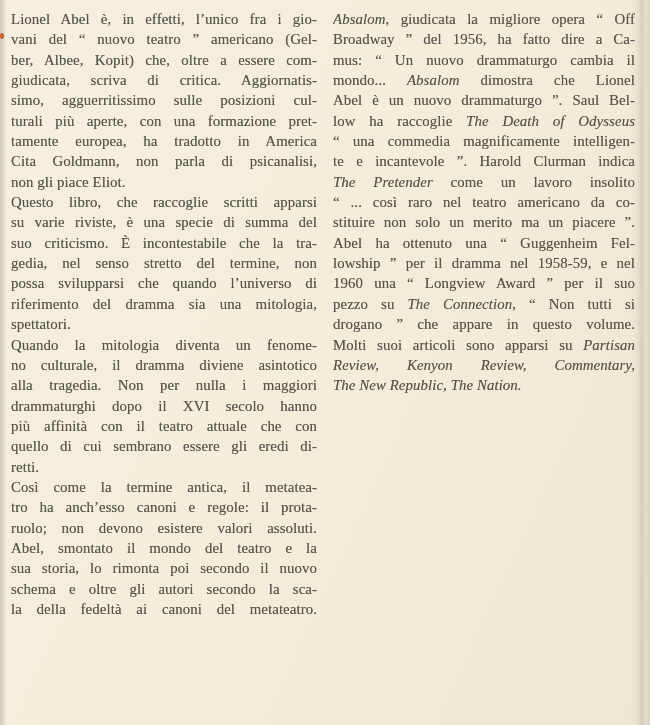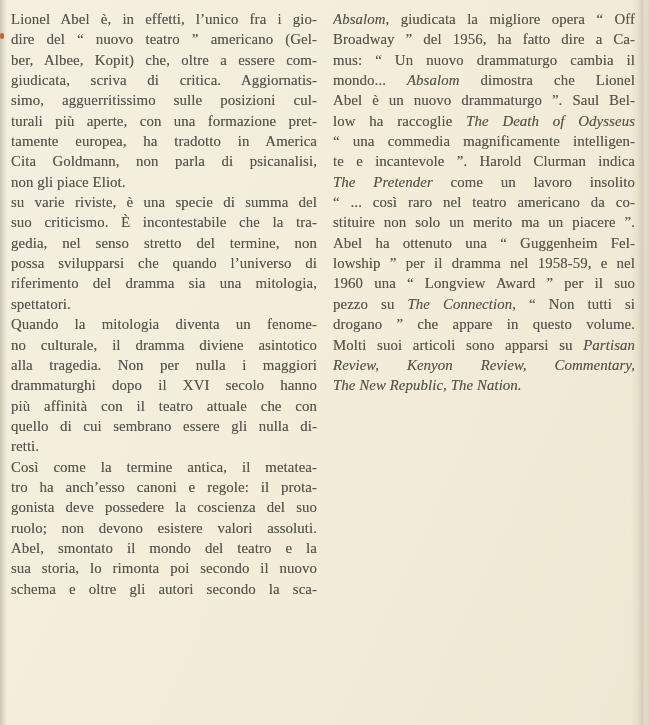--- a/index.html
+++ b/index.html
@@ -62,48 +62,49 @@
     border-radius: 50%;
     background: var(--speck);
   }
 </style>
 </head>
 <body>
 
 <div class="page">
   <div class="col col-left">
       <div class="line"><span>Lionel Abel è, in effetti, l’unico fra i gio-</span></div>
-      <div class="line"><span>dire del “ nuovo teatro ” americano (Gel-</span></div>
+      <div class="line"><span>vani del “ nuovo teatro ” americano (Gel-</span></div>
       <div class="line"><span>ber, Albee, Kopit) che, oltre a essere com-</span></div>
       <div class="line"><span>giudicata, scriva di critica. Aggiornatis-</span></div>
       <div class="line"><span>simo, agguerritissimo sulle posizioni cul-</span></div>
       <div class="line"><span>turali più aperte, con una formazione pret-</span></div>
       <div class="line"><span>tamente europea, ha tradotto in America</span></div>
       <div class="line"><span>Cita Goldmann, non parla di psicanalisi,</span></div>
       <div class="line no-j"><span>non gli piace Eliot.</span></div>
+      <div class="line"><span>Questo libro, che raccoglie scritti apparsi</span></div>
       <div class="line"><span>su varie riviste, è una specie di summa del</span></div>
       <div class="line"><span>suo criticismo. È incontestabile che la tra-</span></div>
       <div class="line"><span>gedia, nel senso stretto del termine, non</span></div>
       <div class="line"><span>possa svilupparsi che quando l’universo di</span></div>
       <div class="line"><span>riferimento del dramma sia una mitologia,</span></div>
       <div class="line no-j"><span>spettatori.</span></div>
       <div class="line"><span>Quando la mitologia diventa un fenome-</span></div>
       <div class="line"><span>no culturale, il dramma diviene asintotico</span></div>
       <div class="line"><span>alla tragedia. Non per nulla i maggiori</span></div>
       <div class="line"><span>drammaturghi dopo il XVI secolo hanno</span></div>
       <div class="line"><span>più affinità con il teatro attuale che con</span></div>
-      <div class="line"><span>quello di cui sembrano essere gli nulla di-</span></div>
+      <div class="line"><span>quello di cui sembrano essere gli eredi di-</span></div>
       <div class="line no-j"><span>retti.</span></div>
       <div class="line"><span>Così come la termine antica, il metatea-</span></div>
       <div class="line"><span>tro ha anch’esso canoni e regole: il prota-</span></div>
-      <div class="line"><span>gonista deve possedere la coscienza del suo</span></div>
       <div class="line"><span>ruolo; non devono esistere valori assoluti.</span></div>
       <div class="line"><span>Abel, smontato il mondo del teatro e la</span></div>
       <div class="line"><span>sua storia, lo rimonta poi secondo il nuovo</span></div>
       <div class="line"><span>schema e oltre gli autori secondo la sca-</span></div>
+      <div class="line"><span>la della fedeltà ai canoni del metateatro.</span></div>
     </div>
   <div class="col col-right">
       <div class="line"><span class="it">Absalom</span><span>, giudicata la migliore opera “ Off</span></div>
       <div class="line"><span>Broadway ” del 1956, ha fatto dire a Ca-</span></div>
       <div class="line"><span>mus: “ Un nuovo drammaturgo cambia il</span></div>
       <div class="line"><span>mondo... </span><span class="it">Absalom</span><span> dimostra che Lionel</span></div>
       <div class="line"><span>Abel è un nuovo drammaturgo ”. Saul Bel-</span></div>
       <div class="line"><span>low ha raccoglie </span><span class="it">The Death of Odysseus</span></div>
       <div class="line"><span>“ una commedia magnificamente intelligen-</span></div>
       <div class="line"><span>te e incantevole ”. Harold Clurman indica</span></div>

